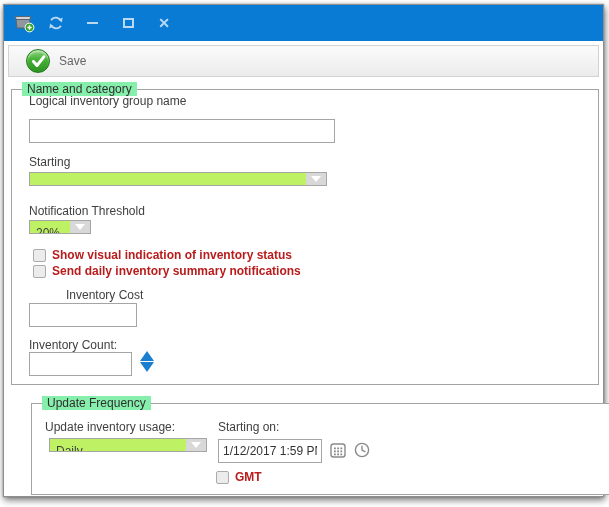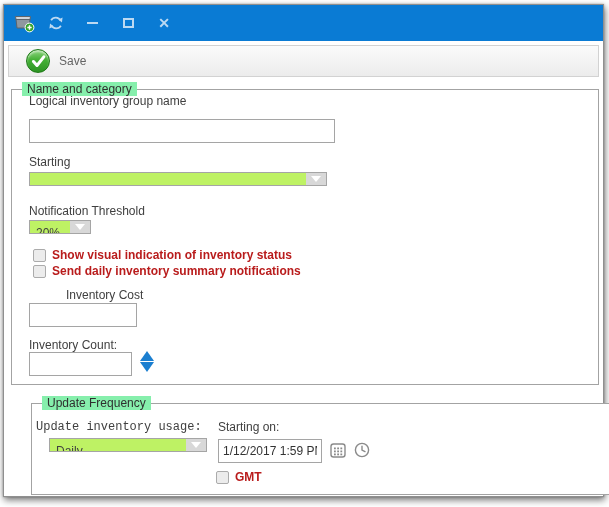--- a/index.html
+++ b/index.html
@@ -148,21 +148,21 @@
     <input class="tinput" style="left: 17px; top: 262px; width: 103px;" type="text" value="">
     <div class="spinner" style="left:128px; top:261px;">
       <span class="spin-up"></span>
       <span class="spin-down"></span>
     </div>
   </div>
 
   <div class="groupbox gb2">
     <span class="legend">Update Frequency</span>
 
-    <span class="fl" style="left:4px; top:16px;font-family:Liberation Mono, monospace;">Update inventory usage:</span>
+    <span class="fl" style="left:13px; top:16px;">Update inventory usage:</span>
     <span class="fl" style="left:186px; top:16px;">Starting on:</span>
 
     <div class="dropdown" style="left:17px; top:34px; width:158px;">
       <span class="dd-value">Daily</span>
       <span class="dd-btn">
           <span class="dd-arrow"></span>
         </span>
     </div>
 
     <input class="tinput" style="left: 186px; top: 35px; width: 104px;" type="text" value="1/12/2017 1:59 PM">

